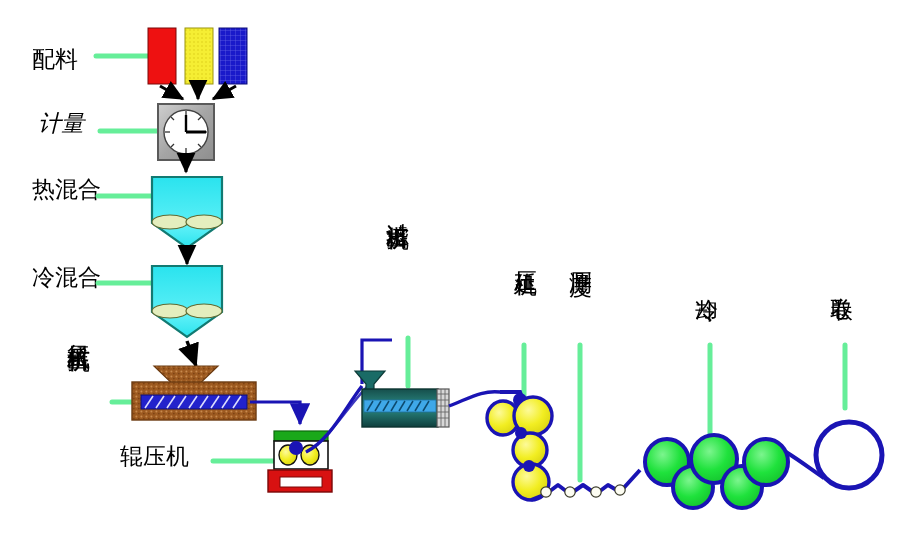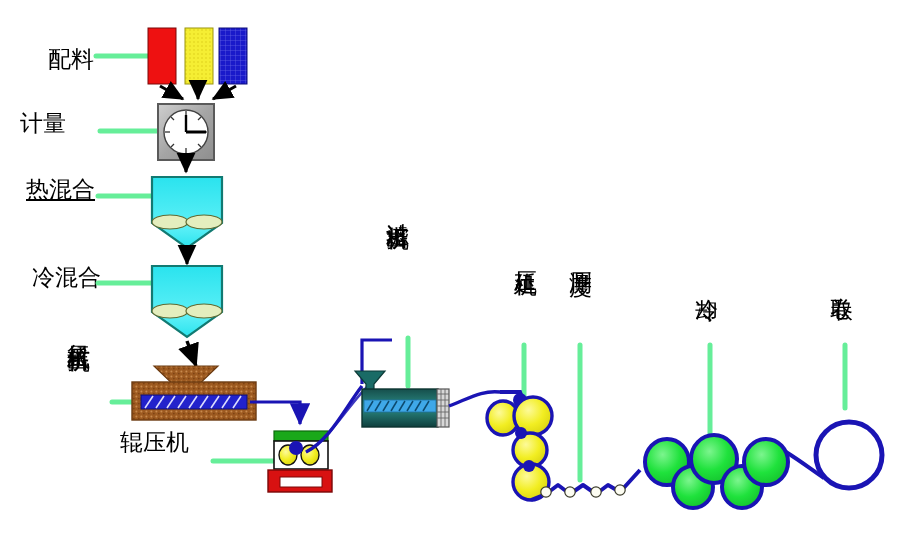--- a/index.html
+++ b/index.html
@@ -9,26 +9,26 @@
   svg.layer{position:absolute;left:0;top:0;width:900px;height:541px;}
   .lbl{position:absolute;color:#000;font-size:23px;line-height:1.04;
        font-family:"Liberation Serif","DejaVu Serif",serif;white-space:pre;}
   .lbl-v{writing-mode:vertical-rl;text-orientation:upright;letter-spacing:1px;}
 </style>
 </head>
 <body>
 
 <div id="stage">
 
-  <div class="lbl" style="left:48px;  top:48px;">配料</div>
-  <div class="lbl" style="left:20px;  top:112px;">计量</div>
-  <div class="lbl" style="left:26px;  top:178px;text-decoration:underline;">热混合</div>
+  <div class="lbl" style="left:32px;  top:48px;">配料</div>
+  <div class="lbl" style="left:38px;  top:112px;font-style:italic;">计量</div>
+  <div class="lbl" style="left:32px;  top:178px;">热混合</div>
   <div class="lbl" style="left:32px;  top:266px;">冷混合</div>
   <div class="lbl lbl-v" style="left:66px; top:326px;">行星式挤出机</div>
-  <div class="lbl" style="left:120px; top:431px;">辊压机</div>
+  <div class="lbl" style="left:120px; top:445px;">辊压机</div>
   <div class="lbl lbl-v" style="left:385px; top:205px;">过滤挤出机</div>
   <div class="lbl lbl-v" style="left:513px; top:253px;">压延机</div>
   <div class="lbl lbl-v" style="left:568px; top:253px;">测厚度</div>
   <div class="lbl lbl-v" style="left:694px; top:280px;">冷却</div>
   <div class="lbl lbl-v" style="left:829px; top:280px;">卷取</div>
 
   <svg class="layer" viewBox="0 0 900 541">
     <defs>
       <marker id="arrBlk" markerWidth="9" markerHeight="9" refX="6.5" refY="3.2" orient="auto">
         <path d="M0,0 L7,3.2 L0,6.4 z" fill="#000"></path>

